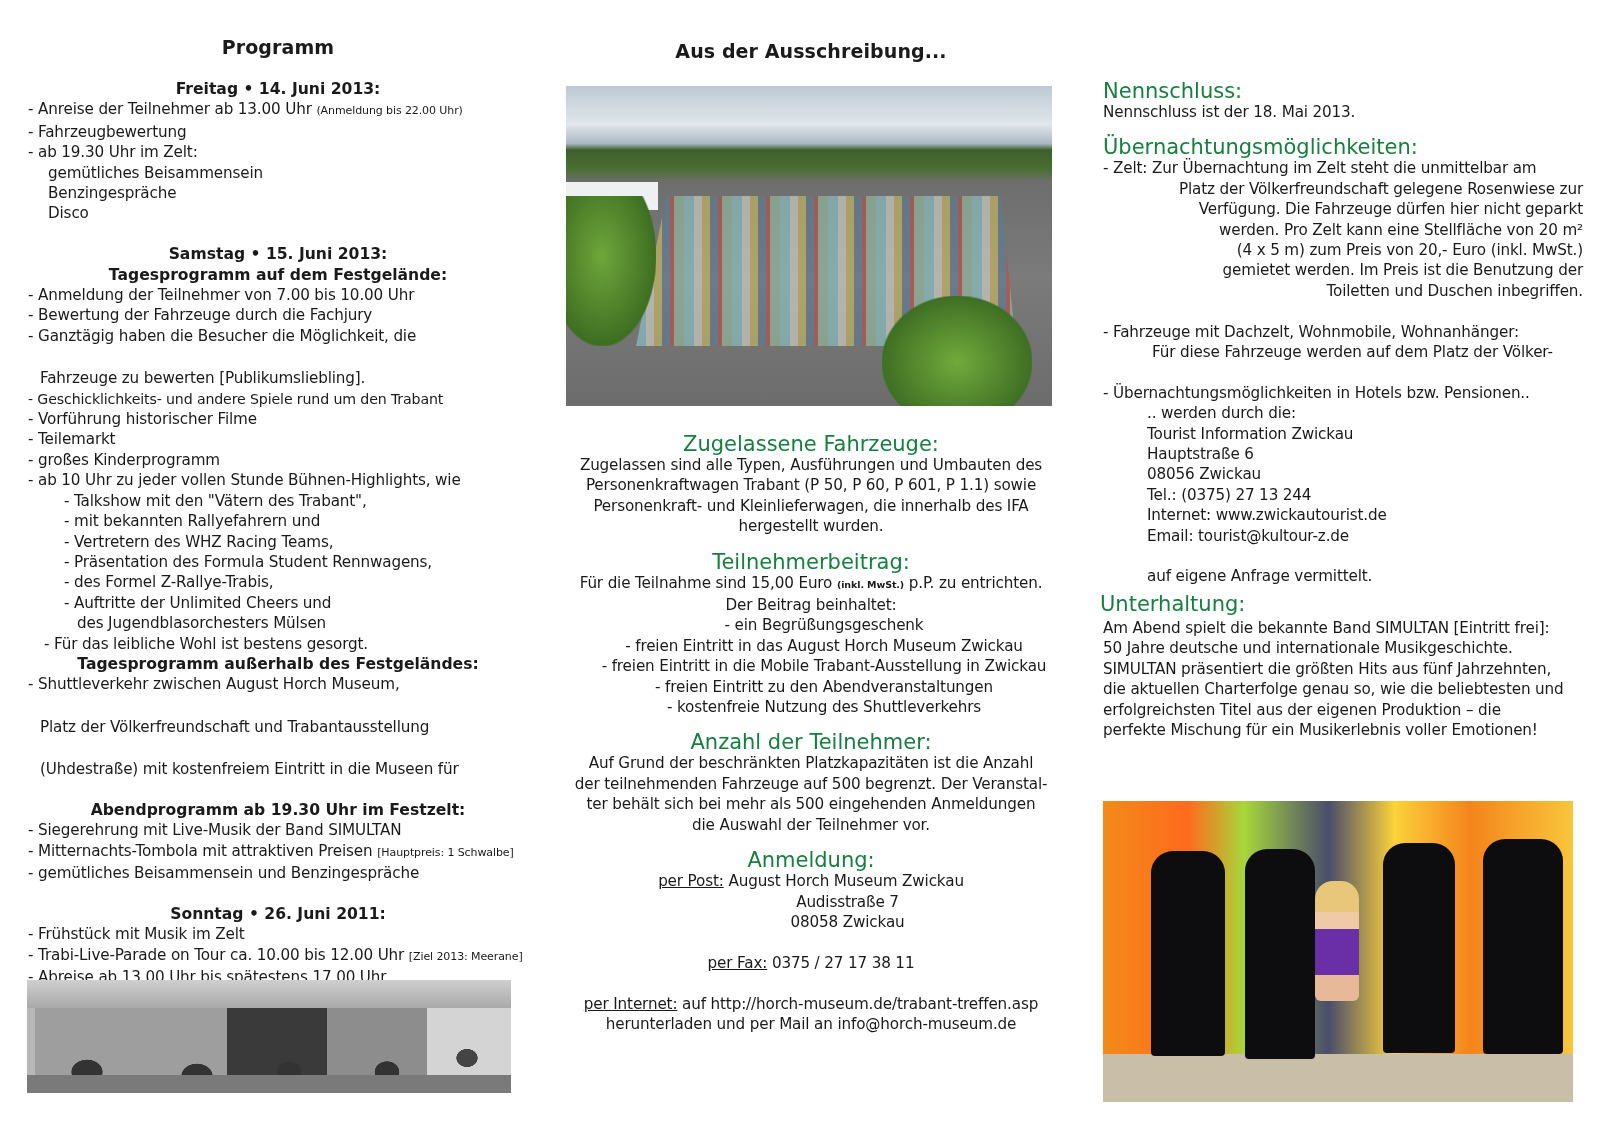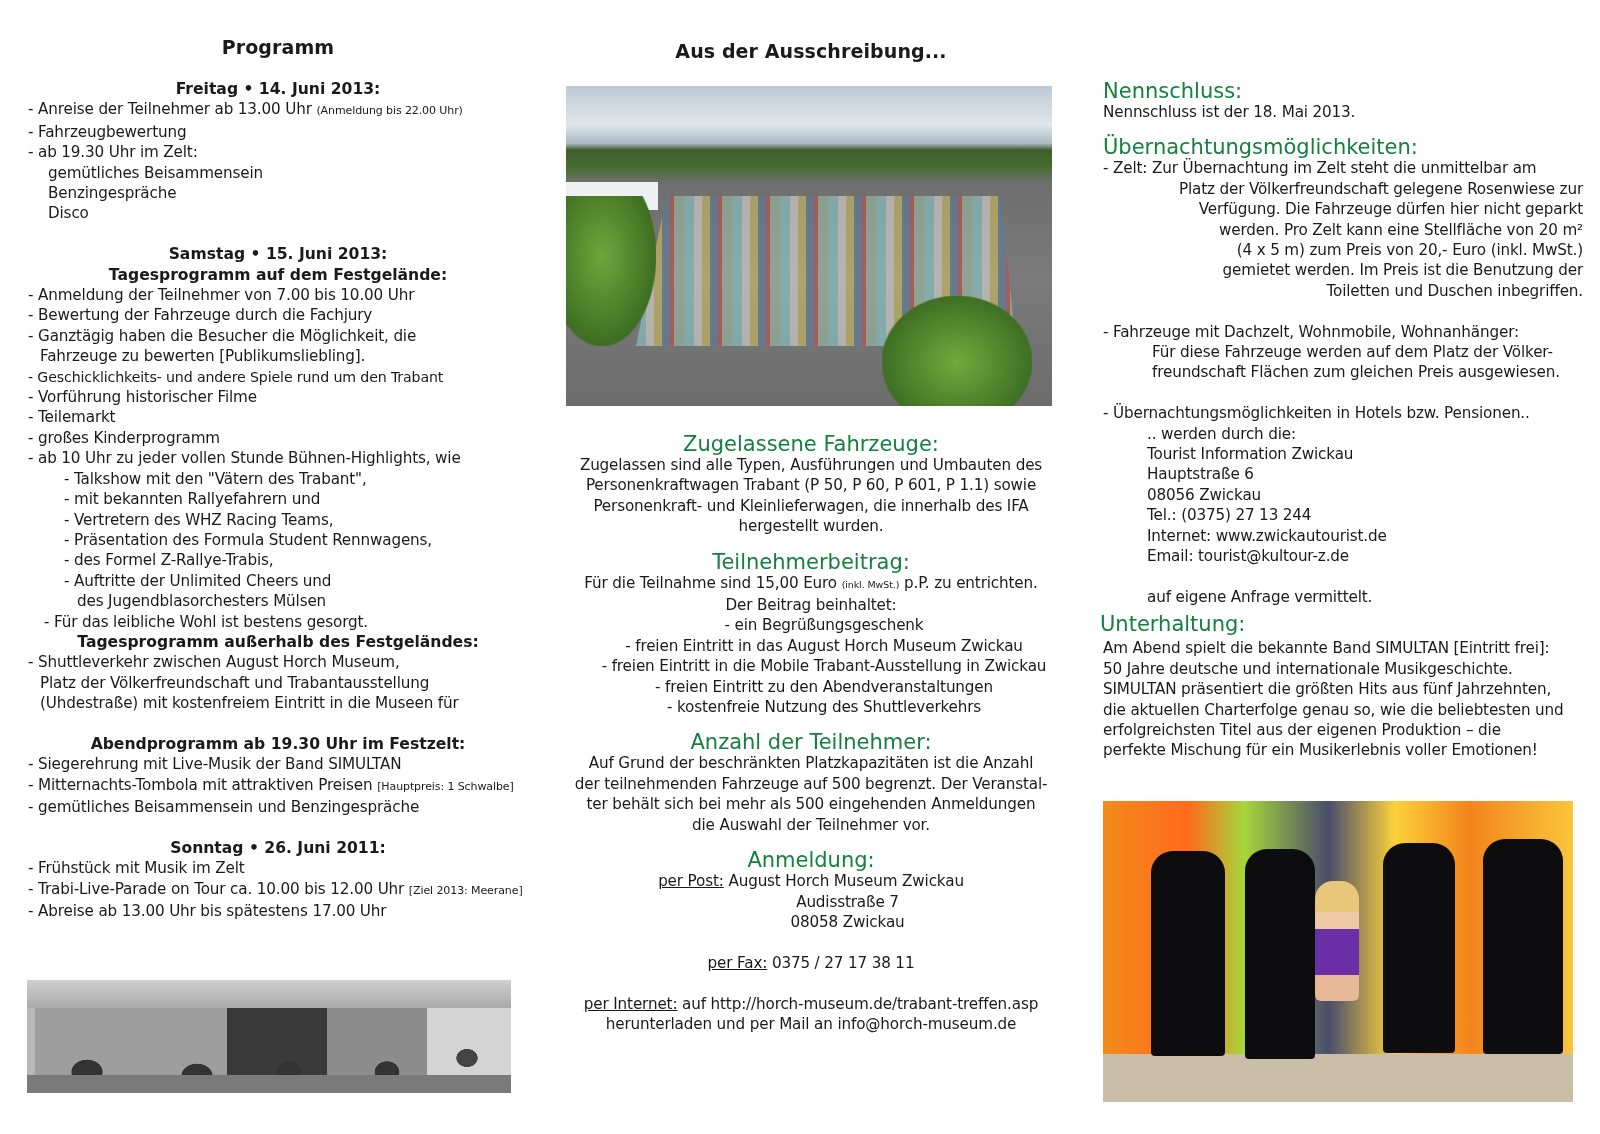--- a/index.html
+++ b/index.html
@@ -15,21 +15,21 @@
 
   .page-title {
     font-weight: bold; font-size: 19px; text-align: center;
     position: absolute; letter-spacing: 0.1px;
   }
   .t { font-size: 15.2px; line-height: 20.4px; white-space: nowrap; letter-spacing: -0.15px; }
   .b { font-weight: normal; }
   .day { font-weight: bold; font-size: 15.6px; line-height: 20.4px; white-space: nowrap; text-align: center; }
   .small { font-size: 11px; letter-spacing: -0.1px; }
   .ind1 { padding-left: 20px; }
-  .ind1b { padding-left: 12px; }
+  .ind1b { padding-left: 12px; margin-top: 22px; }
   .ind2 { padding-left: 36px; }
   .ind2b { padding-left: 49px; }
   .ind3 { padding-left: 26px; }
   .ind4 { padding-left: 54px; text-align: right; }
   .ind5 { padding-left: 49px; }
   .ind6 { padding-left: 44px; }
   .gap { height: 20.4px; }
   .red-head { color: #15803d; font-size: 21px; line-height: 22px; white-space: nowrap; }
   .u { text-decoration: underline; }
 
@@ -166,21 +166,21 @@
 
 <div class="col col-mid" style="top:433px;">
   <div class="red-head">Zugelassene Fahrzeuge:</div>
   <div class="t">Zugelassen sind alle Typen, Ausführungen und Umbauten des</div>
   <div class="t">Personenkraftwagen Trabant (P 50, P 60, P 601, P 1.1) sowie</div>
   <div class="t">Personenkraft- und Kleinlieferwagen, die innerhalb des IFA</div>
   <div class="t">hergestellt wurden.</div>
   <div class="gap" style="height:14px;"></div>
 
   <div class="red-head">Teilnehmerbeitrag:</div>
-  <div class="t"><span>Für die Teilnahme sind 15,00 Euro </span><span class="small" style="font-size:9.5px;">(inkl. MwSt.)</span><span> p.P. zu entrichten.</span></div>
+  <div class="t"><span>Für die Teilnahme sind 15,00 Euro </span><span class="small" style="font-size:9.5px;font-weight:bold;">(inkl. MwSt.)</span><span> p.P. zu entrichten.</span></div>
   <div class="t">Der Beitrag beinhaltet:</div>
   <div class="t ind3">- ein Begrüßungsgeschenk</div>
   <div class="t ind3">- freien Eintritt in das August Horch Museum Zwickau</div>
   <div class="t ind3">- freien Eintritt in die Mobile Trabant-Ausstellung in Zwickau</div>
   <div class="t ind3">- freien Eintritt zu den Abendveranstaltungen</div>
   <div class="t ind3">- kostenfreie Nutzung des Shuttleverkehrs</div>
   <div class="gap" style="height:14px;"></div>
 
   <div class="red-head">Anzahl der Teilnehmer:</div>
   <div class="t">Auf Grund der beschränkten Platzkapazitäten ist die Anzahl</div>
@@ -209,21 +209,20 @@
   <div class="t">- Zelt: Zur Übernachtung im Zelt steht die unmittelbar am</div>
   <div class="t ind4">Platz der Völkerfreundschaft gelegene Rosenwiese zur</div>
   <div class="t ind4">Verfügung. Die Fahrzeuge dürfen hier nicht geparkt</div>
   <div class="t ind4">werden. Pro Zelt kann eine Stellfläche von 20 m²</div>
   <div class="t ind4">(4 x 5 m) zum Preis von 20,- Euro (inkl. MwSt.)</div>
   <div class="t ind4">gemietet werden. Im Preis ist die Benutzung der</div>
   <div class="t ind4">Toiletten und Duschen inbegriffen.</div>
   <div class="gap"></div>
   <div class="t">- Fahrzeuge mit Dachzelt, Wohnmobile, Wohnanhänger:</div>
   <div class="t ind5">Für diese Fahrzeuge werden auf dem Platz der Völker-</div>
-  <div class="t ind5">freundschaft Flächen zum gleichen Preis ausgewiesen.</div>
   <div class="gap"></div>
   <div class="t">- Übernachtungsmöglichkeiten in Hotels bzw. Pensionen..</div>
   <div class="t ind6">.. werden durch die:</div>
   <div class="t ind6">Tourist Information Zwickau</div>
   <div class="t ind6">Hauptstraße 6</div>
   <div class="t ind6">08056 Zwickau</div>
   <div class="t ind6">Tel.: (0375) 27 13 244</div>
   <div class="t ind6">Internet: www.zwickautourist.de</div>
   <div class="t ind6">Email: tourist@kultour-z.de</div>
   <div class="gap"></div>

